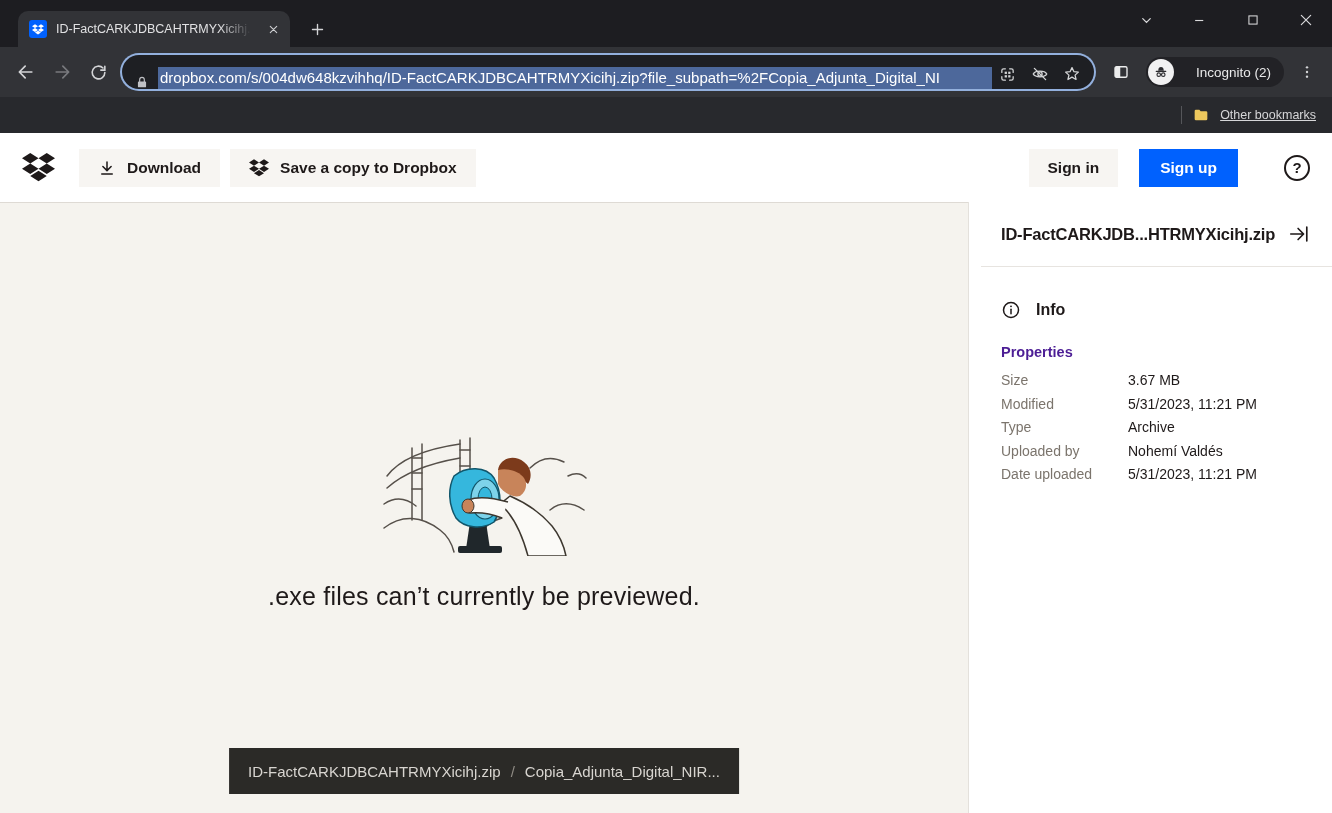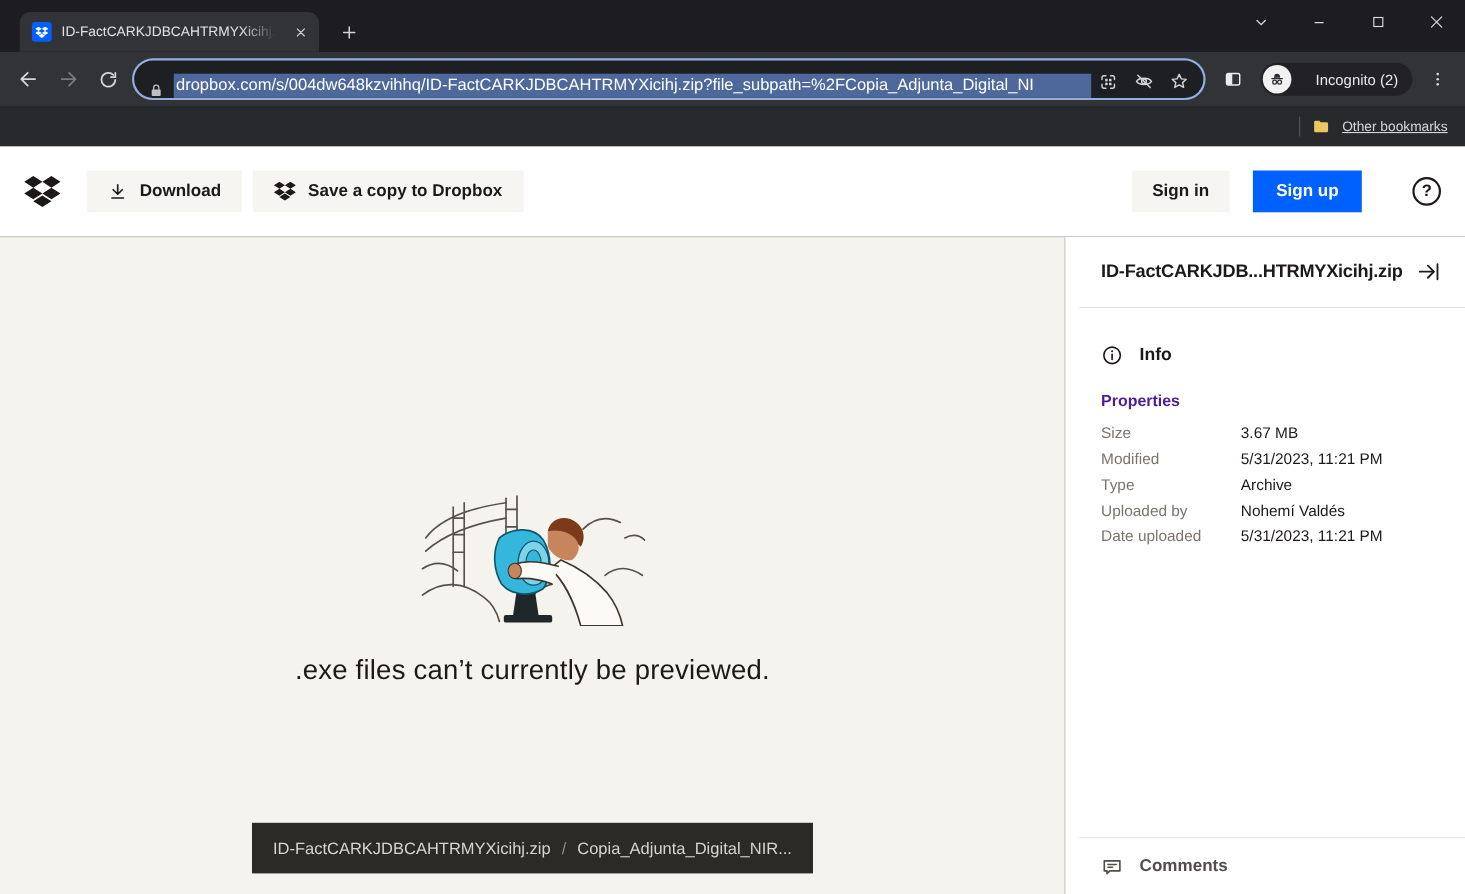--- a/index.html
+++ b/index.html
@@ -35,21 +35,21 @@
   .incog-circle { width:26px; height:26px; border-radius:50%; background:#f1f1f2; display:flex; align-items:center; justify-content:center; }
   .incognito-label { color:#e9e9ea; font-size:13.5px; }
   .menu-btn { width:34px; height:34px; display:flex; align-items:center; justify-content:center; color:#d4d5d7; flex:none; }
 
   .bookmarks-bar { height:36px; background:#28292d; display:flex; align-items:center; justify-content:flex-end;
                    padding-right:16px; gap:11px; flex:none; }
   .bm-sep { width:1px; height:18px; background:#55565a; }
   .bm-label { color:#d6d6d8; font-size:12.5px;text-decoration:underline; }
 
   
-  .site-header { height:82px; background:#ffffff; display:flex; align-items:center; padding:0 22px; flex:none; }
+  .site-header { height:69px; background:#ffffff; display:flex; align-items:center; padding:0 22px; flex:none; }
   .db-logo { display:flex; margin-right:24px; color:#1e1919; }
   .db-btn { height:38px; background:#f7f5f2; border:none; display:flex; align-items:center; gap:11px;
             padding:0 19px; font-family:inherit; font-size:15.5px; font-weight:700; color:#1e1919; cursor:pointer; }
   .db-btn + .db-btn { margin-left:10px; }
   .spacer { flex:1; }
   .signin-btn { height:38px; background:#f7f5f2; border:none; padding:0 19px; font-family:inherit;
                 font-size:15.5px; font-weight:700; color:#1e1919; cursor:pointer; }
   .signup-btn { height:38px; background:#0061fe; border:none; padding:0 21px; margin-left:21px; font-family:inherit;
                 font-size:15.5px; font-weight:700; color:#ffffff; cursor:pointer; }
   .help-btn { margin-left:46px; width:26px; height:26px; border-radius:50%; border:2px solid #1e1919; background:transparent;
@@ -329,24 +329,15 @@
         <div class="prop-row">
           <span class="prop-label">Uploaded by</span>
           <span class="prop-value">Nohemí Valdés</span>
         </div>
         <div class="prop-row">
           <span class="prop-label">Date uploaded</span>
           <span class="prop-value">5/31/2023, 11:21 PM</span>
         </div>
       </div>
 
-      <div class="comments-bar">
-        <span>
-          <svg width="20" height="20" viewBox="0 0 24 24" fill="none" stroke="#524d48" stroke-width="1.8" stroke-linejoin="round">
-              <path d="M3.5 5.5h17v11h-11l-3 3v-3h-3z"></path>
-              <path d="M7.5 9.5h9M7.5 12.5h5" stroke-linecap="round"></path>
-            </svg>
-        </span>
-        <span class="comments-label">Comments</span>
-      </div>
     </div>
   </div>
 </div>
 
 </body></html>

